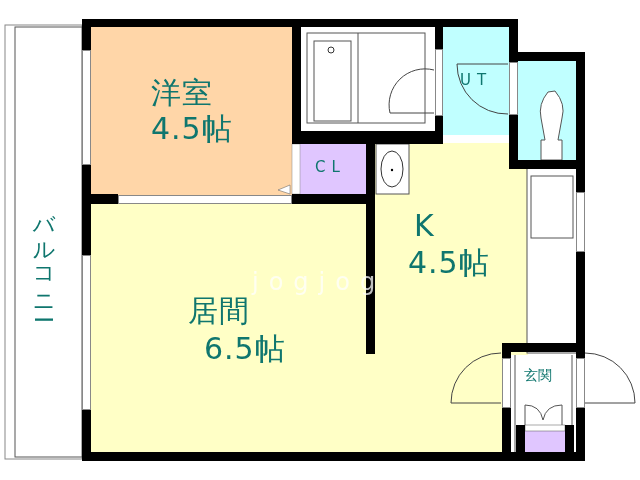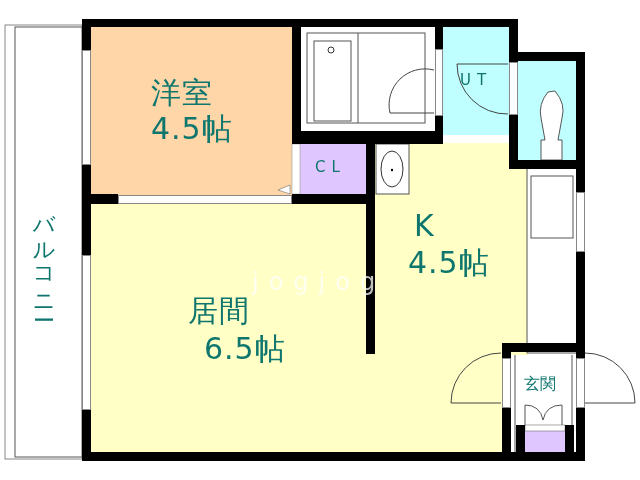--- a/index.html
+++ b/index.html
@@ -108,17 +108,17 @@
 <div class="label room-label-lg" style="left:151px;top:114px;">4.5帖</div>
 
 <div class="label room-label-lg" style="left:188px;top:296px;font-family:Liberation Serif, serif;">居間</div>
 <div class="label room-label-lg" style="left:188px;top:334px;margin-left:16px;">6.5帖</div>
 
 <div class="label room-label-lg" style="left:414px;top:211px;">K</div>
 <div class="label room-label-lg" style="left:408px;top:248px;">4.5帖</div>
 
 <div class="label small-label" style="left:460px;top:73px;">UT</div>
 <div class="label small-label" style="left:315px;top:160px;">CL</div>
-<div class="label" style="left:524px;top:376px;font-size:16px;">玄関</div>
+<div class="label" style="left:524px;top:368px;font-size:14px;">玄関</div>
 
 <div class="label vert" style="left:33px;top:200px;">バルコニー</div>
 
 <div class="wm" style="left:252px;top:228px;margin-top:40px;">jogjog</div>
 
 </body></html>

